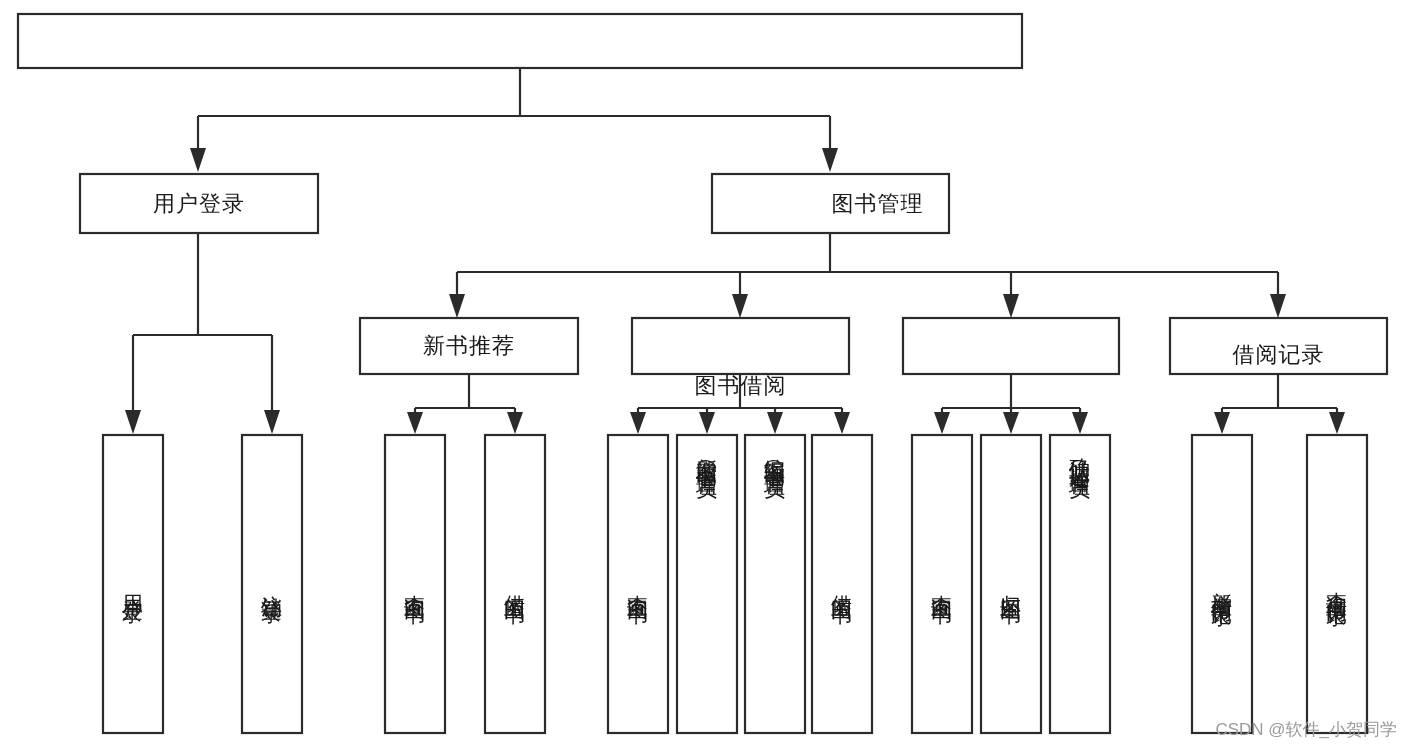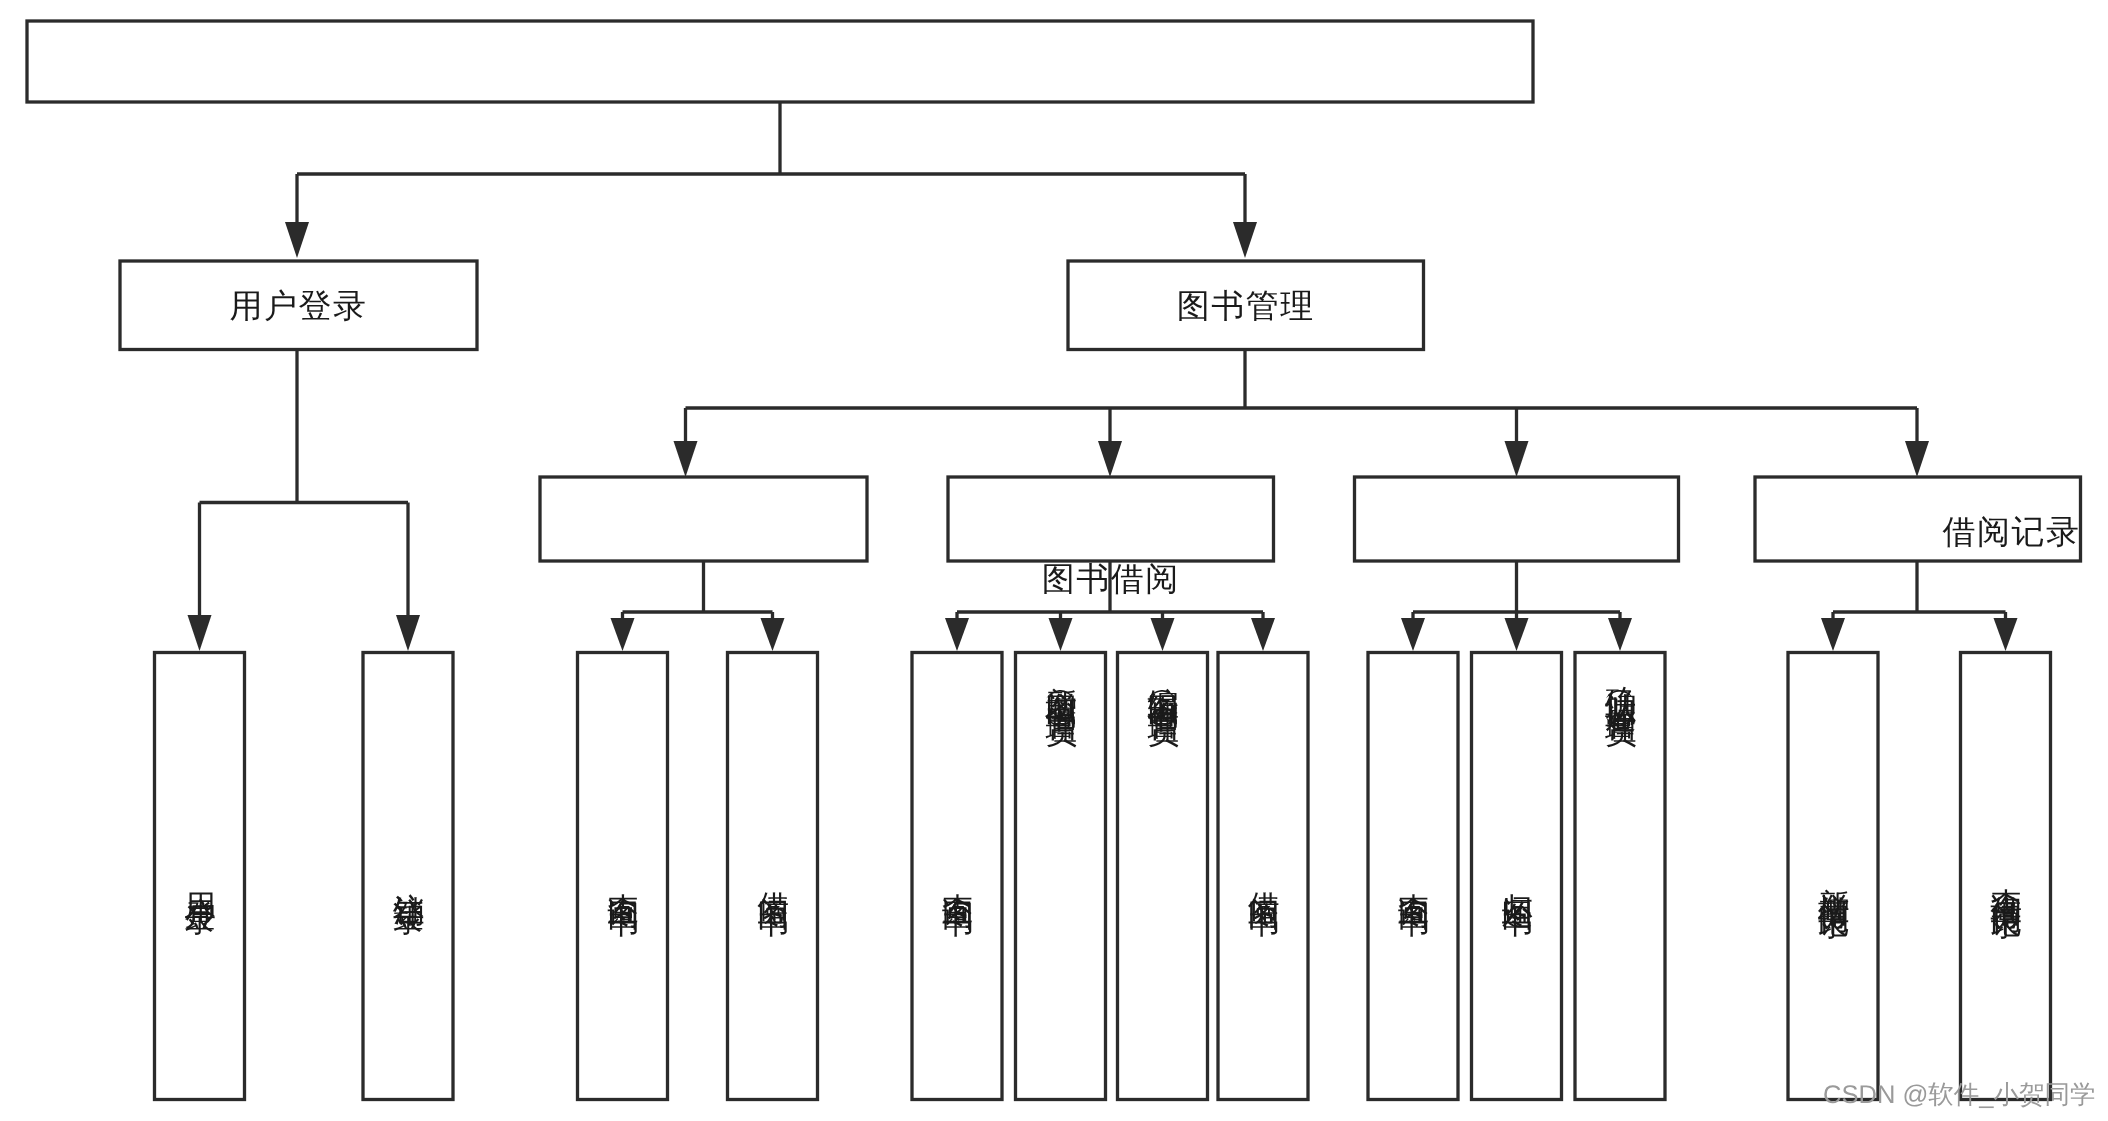--- a/index.html
+++ b/index.html
@@ -203,28 +203,31 @@
     <rect class="node-box" x="1050" y="435" width="60" height="298"></rect>
 
     <rect class="node-box" x="1192" y="435" width="60" height="298"></rect>
     <rect class="node-box" x="1307" y="435" width="60" height="298"></rect>
   </svg>
 
 
   <div class="hlabel-wrap" style="left:80px; top:174px; width:238px; height:59px;">
     <span class="hlabel-text">用户登录</span>
   </div>
-  <div class="hlabel-wrap" style="left:712px; top:174px; width:237px; height:59px;">
+  <div class="hlabel-wrap" style="left:712px; top:174px; width:237px; height:59px;padding-left:47px;">
     <span class="hlabel-text">图书管理</span>
   </div>
 
+  <div class="hlabel-wrap" style="left:360px; top:318px; width:218px; height:56px;">
+    <span class="hlabel-text">新书推荐</span>
+  </div>
   <div class="hlabel-wrap" style="left:632px; top:318px; width:217px; height:56px;margin-top:40px;">
     <span class="hlabel-text">图书借阅</span>
   </div>
-  <div class="hlabel-wrap" style="left:1170px; top:318px; width:217px; height:74px;justify-content:flex-end;">
+  <div class="hlabel-wrap" style="left:1170px; top:318px; width:217px; height:74px;">
     <span class="hlabel-text">借阅记录</span>
   </div>
 
   <div class="vlabel-wrap" style="left:103px; top:435px; width:60px; height:298px;">
     <span class="vlabel-text">用户登录</span>
   </div>
   <div class="vlabel-wrap" style="left:242px; top:435px; width:60px; height:298px;">
     <span class="vlabel-text">注销登录</span>
   </div>
 

